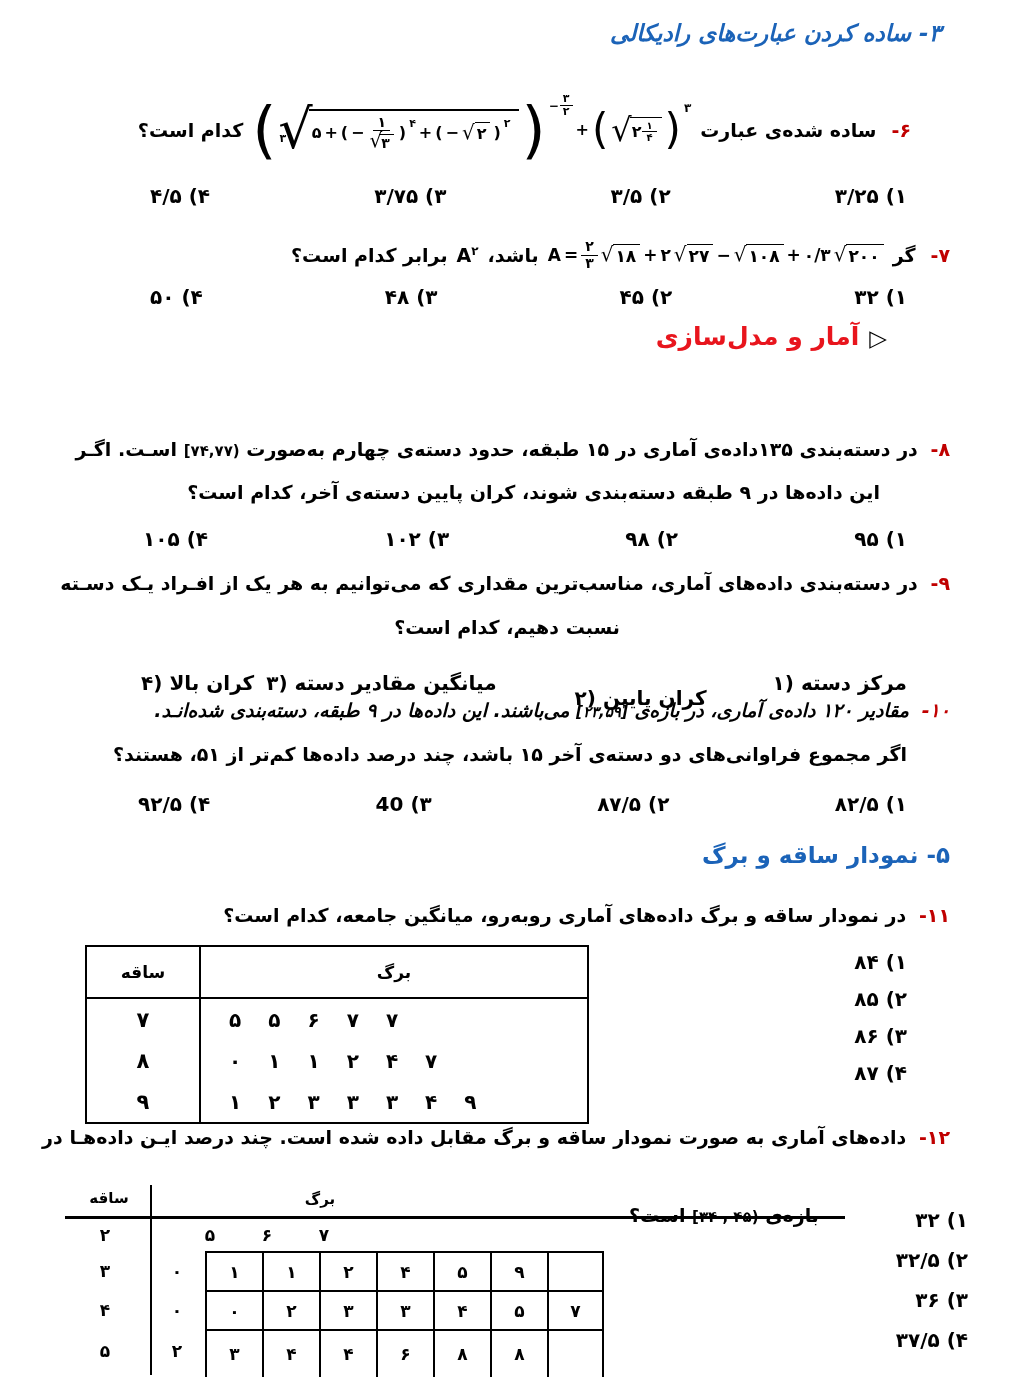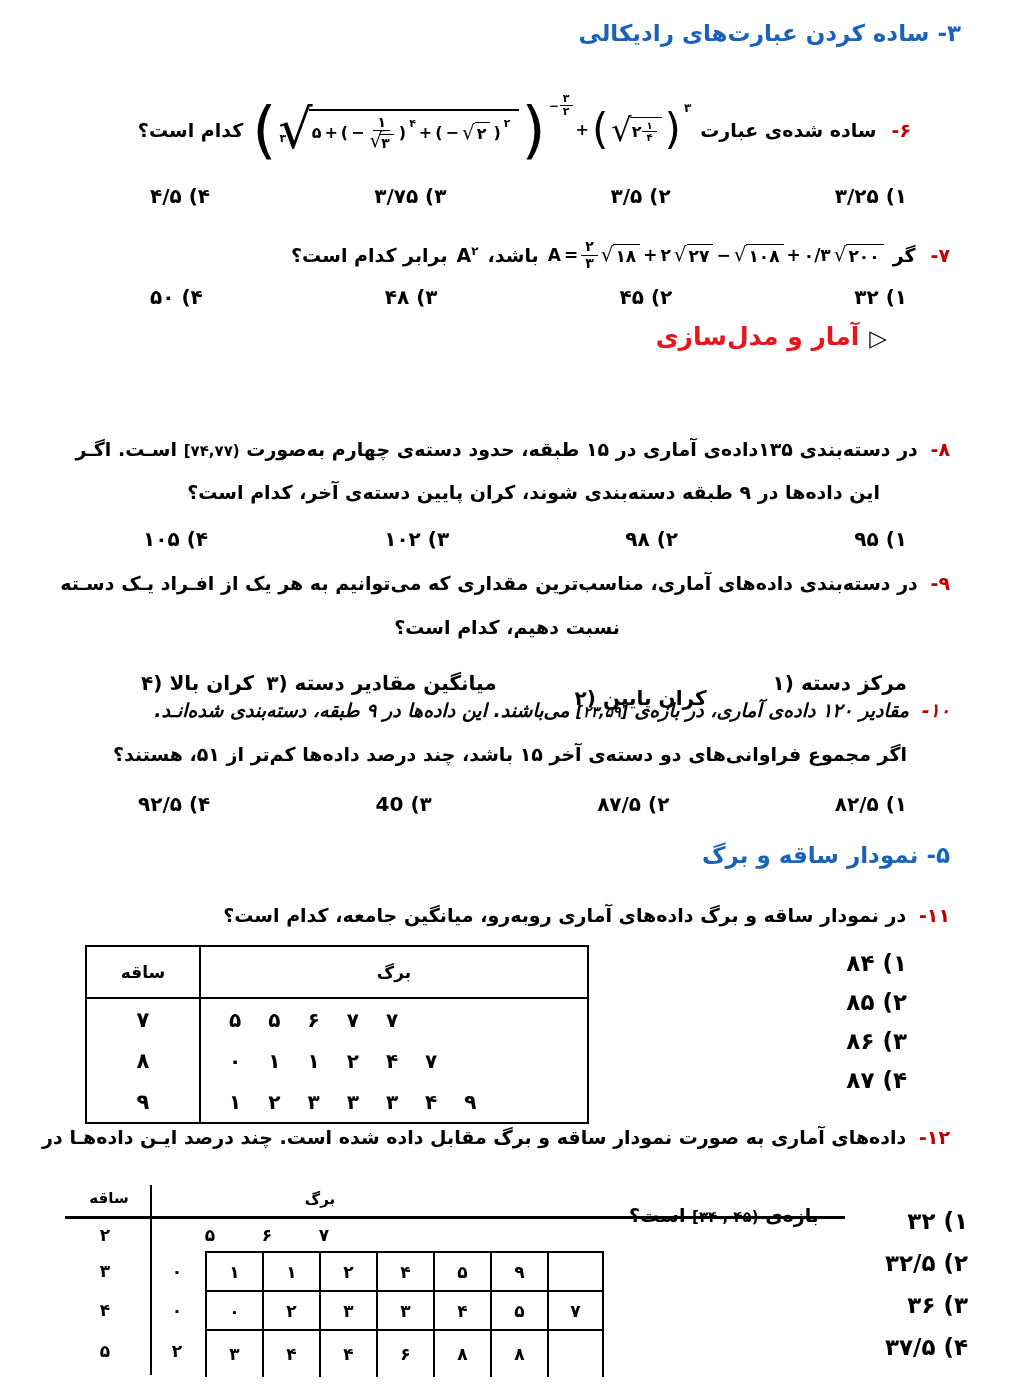--- a/index.html
+++ b/index.html
@@ -5,21 +5,21 @@
   html,body{margin:0;padding:0;background:#ffffff;}
   .page{position:relative;width:1013px;height:1396px;background:#fff;overflow:hidden;
         font-family:"DejaVu Sans",sans-serif;direction:rtl;color:#000;}
   .abs{position:absolute;}
   .blue-h{color:#1b63b8;font-weight:bold;font-size:23px;white-space:nowrap;}
   .qline{font-size:19px;font-weight:bold;white-space:nowrap;}
   .qnum{color:#c00000;font-weight:bold;margin-left:6px;}
   .qrow{display:flex;align-items:center;gap:9px;}
   .opts{display:flex;justify-content:space-between;align-items:center;font-size:20px;font-weight:bold;}
   .opt{direction:ltr;unicode-bidi:isolate;white-space:nowrap;}
-  .optcol{display:flex;flex-direction:column;align-items:flex-start;font-size:23px;font-weight:bold;}
+  .optcol{display:flex;flex-direction:column;align-items:flex-start;font-size:20px;font-weight:bold;}
   .banner{display:flex;align-items:center;gap:10px;font-size:25px;font-weight:bold;color:#e8151d;white-space:nowrap;}
   .banner .arr{color:#000;font-size:23px;font-weight:normal;transform:translateY(1px);}
   .ivl{direction:ltr;unicode-bidi:isolate;font-size:15px;letter-spacing:0.5px;}
   
   .fx{display:inline-flex;align-items:center;direction:ltr;unicode-bidi:isolate;font-weight:bold;gap:3px;font-size:16px;}
   .frac{display:inline-flex;flex-direction:column;align-items:center;line-height:1.1;font-size:14px;}
   .frac .fn{border-bottom:1.6px solid #000;padding:0 4px;}
   .frac .fd{padding:0 2px;display:inline-flex;align-items:flex-end;}
   .rsign{font-weight:normal;line-height:1;}
   .rsign.sm{font-size:20px;margin-right:-3px;transform:translateY(-1px);}
@@ -56,21 +56,21 @@
             grid-template-rows:39px 39px 46px;border-top:2px solid #000;}
   .t2 .gc{border-left:2px solid #000;display:flex;align-items:center;justify-content:center;font-size:17px;}
   .t2 .gc.re{border-right:2px solid #000;}
   .t2 .gc.rb{border-bottom:2px solid #000;}
 </style>
 </head>
 <body>
 
 <div class="page">
 
-  <div class="abs blue-h" style="top:20px;right:52px;">۳- ساده کردن عبارت‌های رادیکالی</div>
+  <div class="abs blue-h" style="top:20px;right:72px;font-style:italic;">۳- ساده کردن عبارت‌های رادیکالی</div>
 
   <div class="abs qrow qline" style="top:84px;right:102px;height:92px;">
     <span class="qnum">۶-</span>
     <span>ساده شده‌ی عبارت</span>
     <span class="fx">
       <span class="bp">(</span>
       <span class="ridx">۳</span>
       <span class="rsign big">√</span>
       <span class="rbodyBig">
         <span>۵</span>

